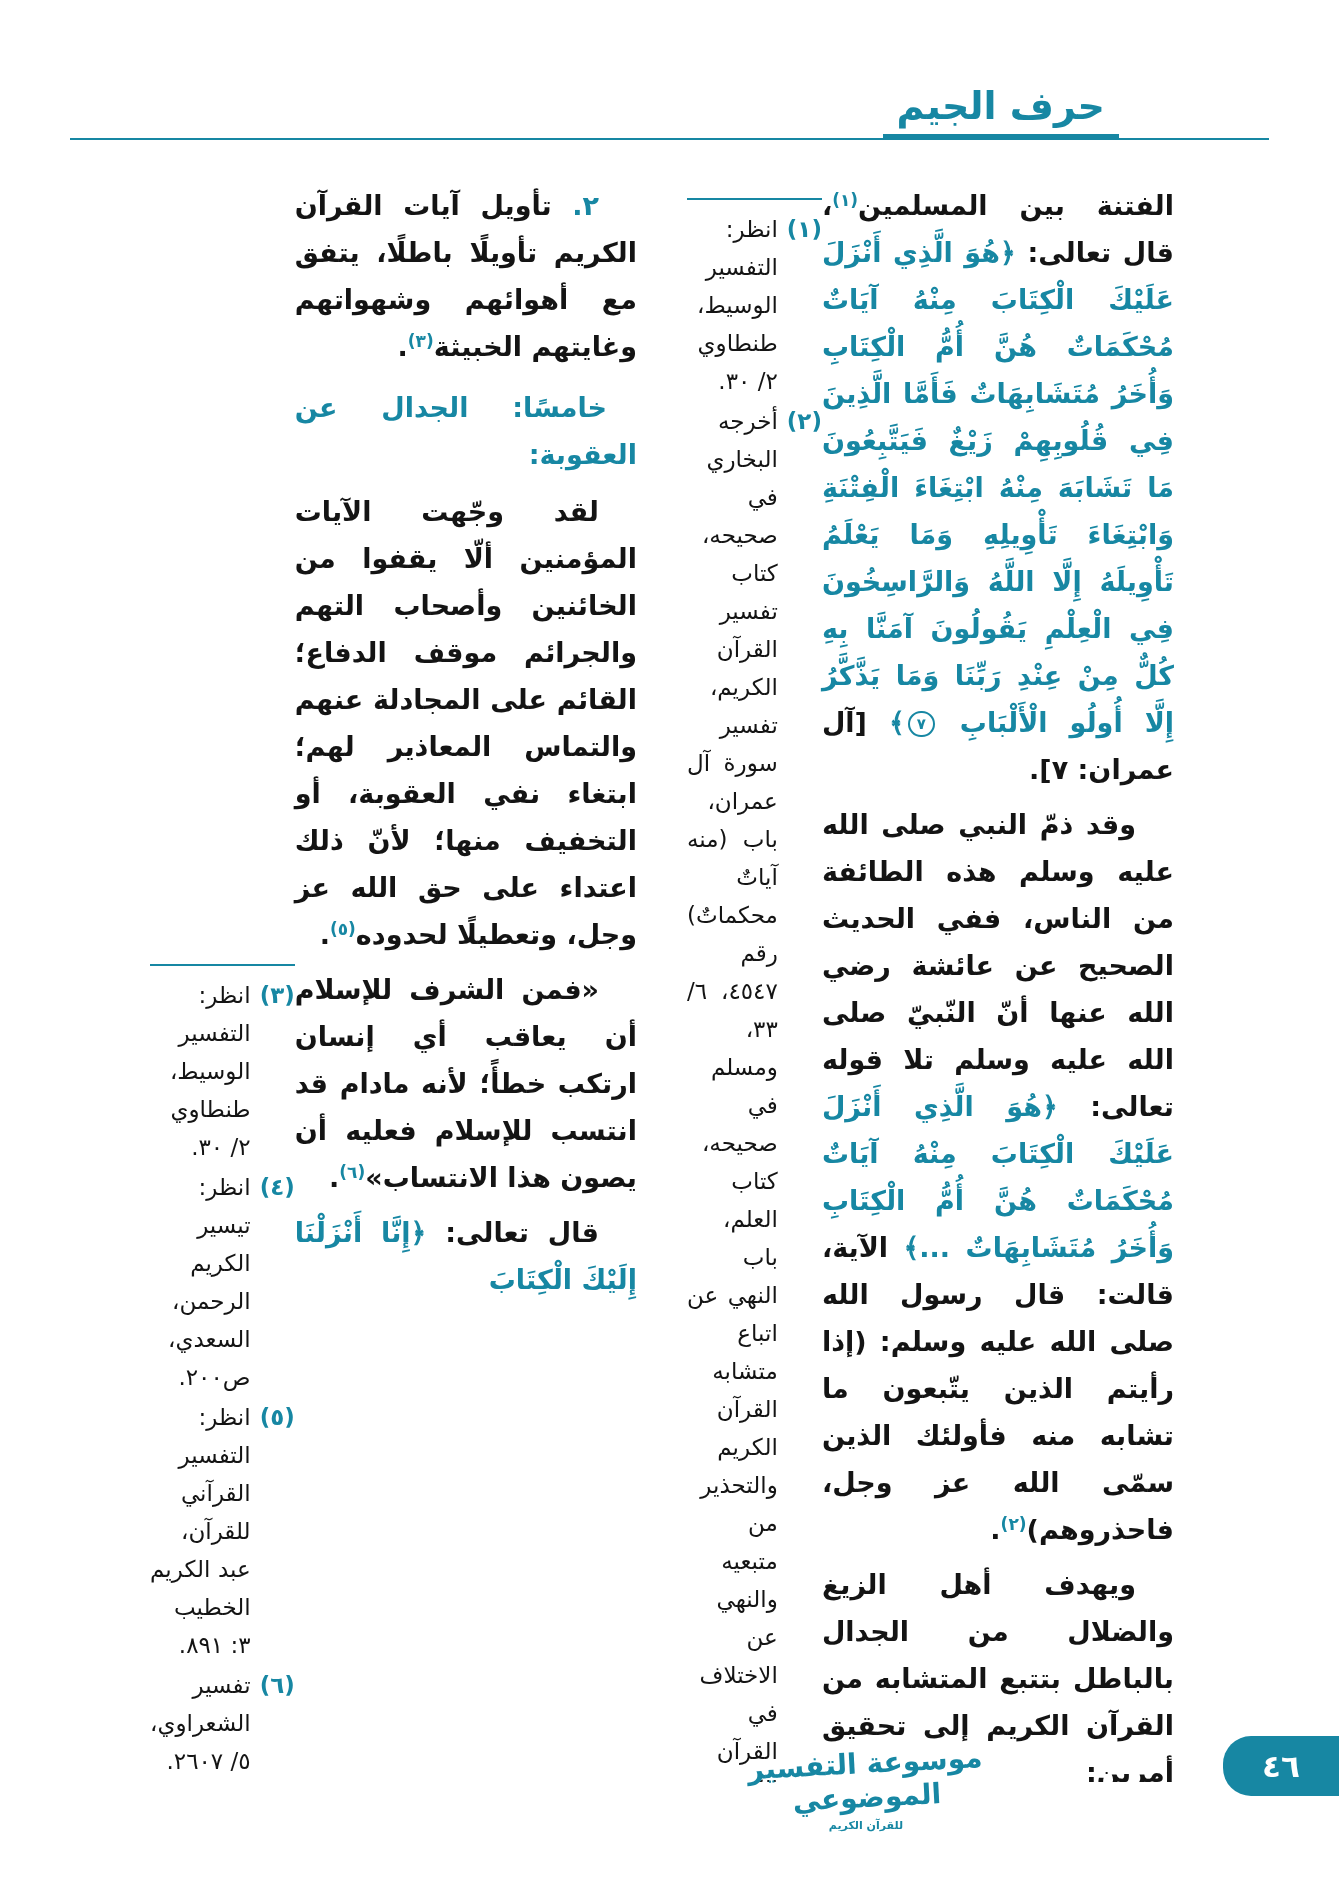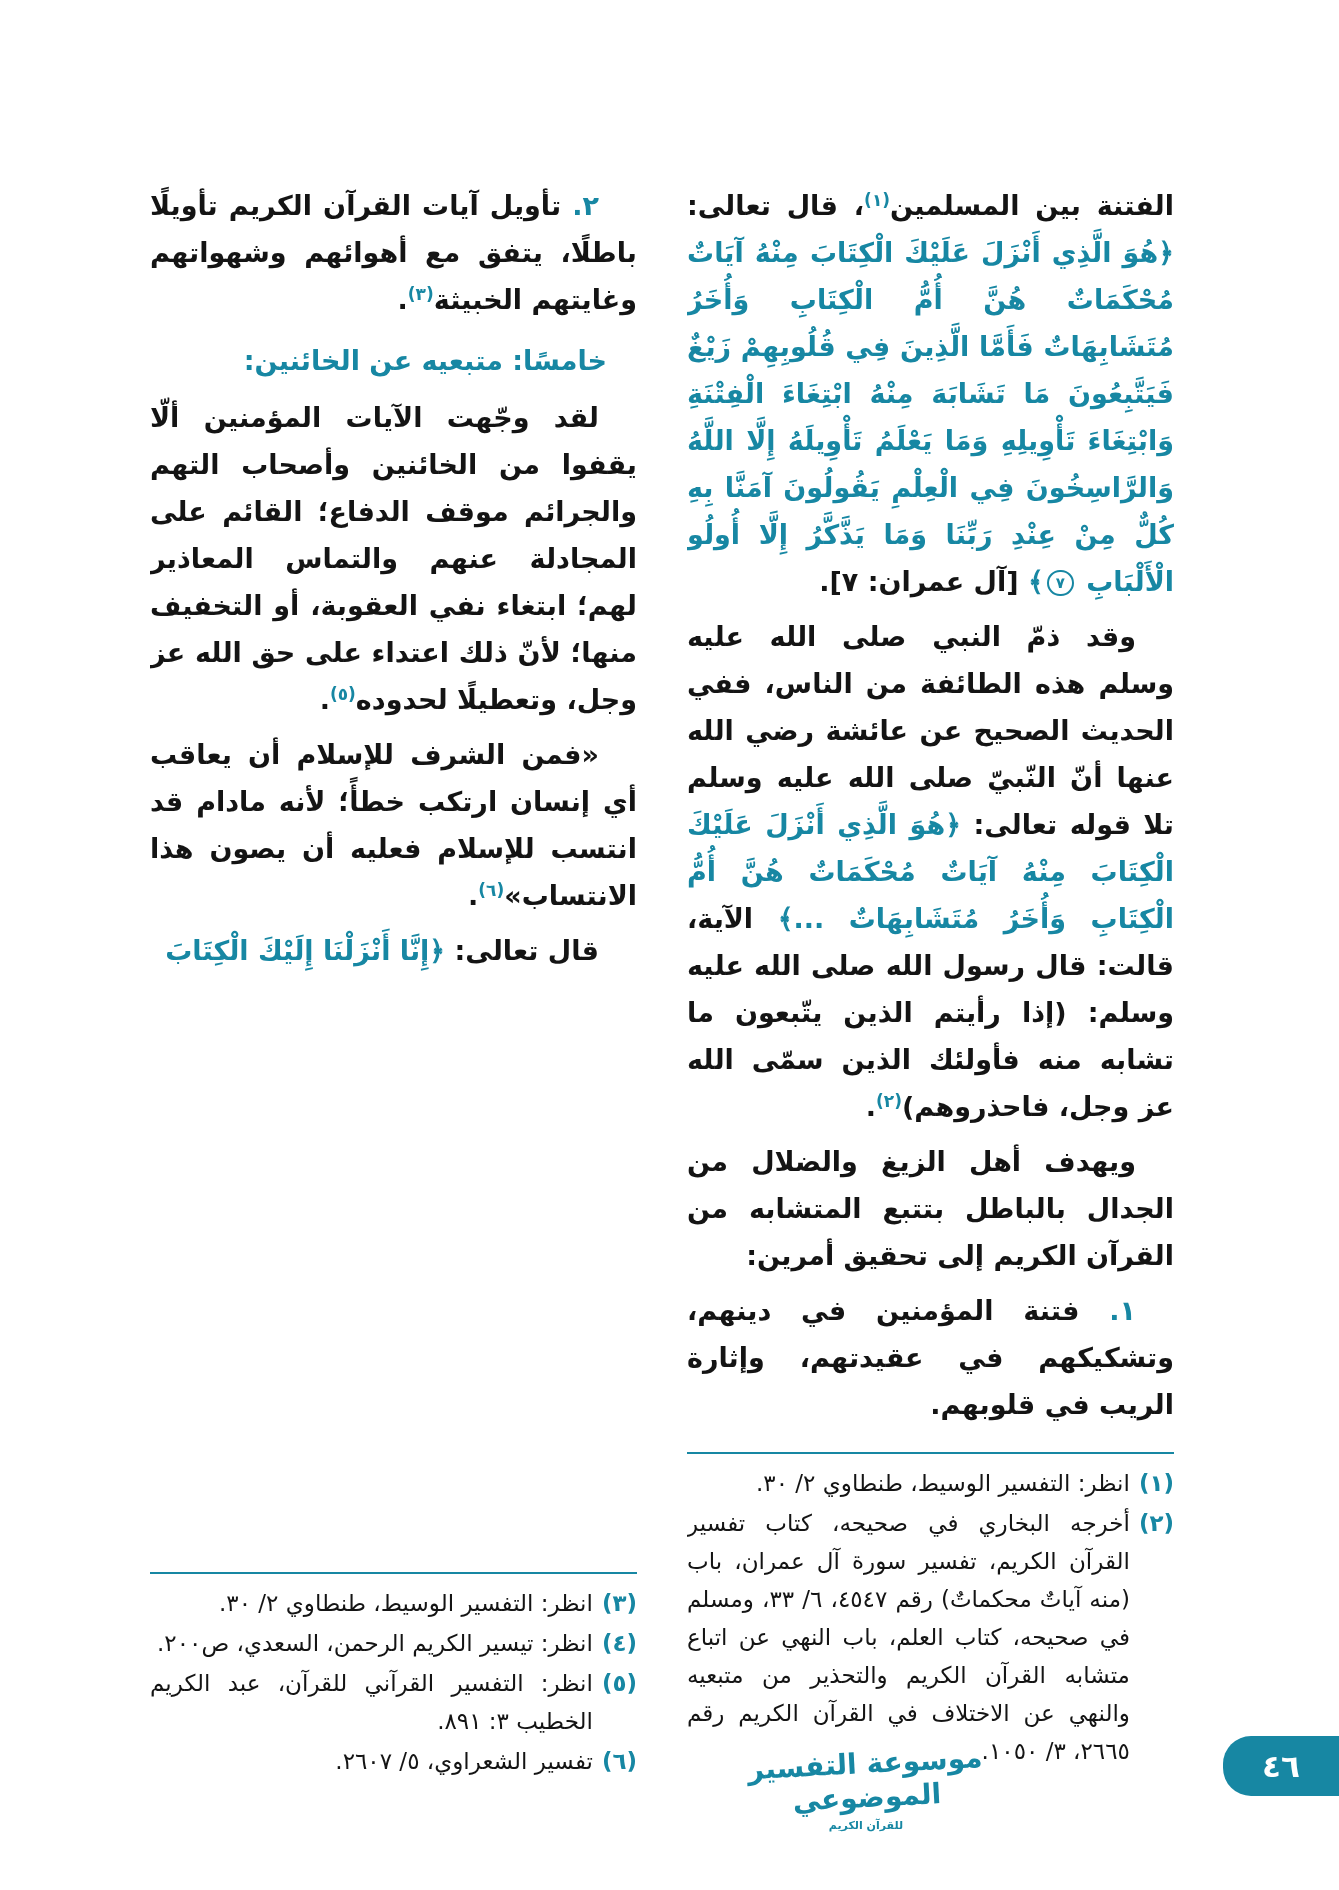--- a/index.html
+++ b/index.html
@@ -15,21 +15,21 @@
   .header-title{
     display:inline-block;margin-right:150px;font-size:38px;font-weight:bold;
     color:var(--accent);padding:0 14px 6px 14px;border-bottom:5px solid var(--accent);
   }
   .header-rule{border-top:2.5px solid var(--accent);margin-top:-1px;}
   
   .columns{
     position:absolute;top:182px;right:165px;left:150px;height:1600px;
     display:flex;gap:50px;
   }
-  .col{flex:1 1 0;display:flex;flex-direction:column;overflow:hidden;}
+  .col{flex:1 1 0;display:flex;flex-direction:row;overflow:hidden;justify-content:space-between;}
   .para{
     font-size:27px;line-height:47px;font-weight:bold;
     text-align:justify;text-indent:38px;margin-bottom:8px;
   }
   .para.flush{text-indent:0;}
   .para.heading{color:var(--accent);margin:14px 0 10px;text-indent:30px;}
   .seg-quran{color:var(--accent);}
   .seg-num{color:var(--accent);}
   .seg-cite{font-weight:bold;}
   .seg-fnref{
@@ -61,20 +61,24 @@
     background:var(--accent);border-radius:28px 0 0 28px;
     display:flex;align-items:center;justify-content:center;
     color:#ffffff;font-size:31px;font-weight:bold;
   }
 </style>
 </head>
 <body>
 
 <div class="page">
 
+  <div class="header">
+    <span class="header-title">حرف الجيم</span>
+    <div class="header-rule"></div>
+  </div>
 
   <div class="columns">
 
     <div class="col">
       <div class="paras">
           <p class="para flush"><span class="seg-body">الفتنة بين المسلمين</span><span class="seg-fnref">(١)</span><span class="seg-body">، قال تعالى: </span><span class="seg-quran">﴿هُوَ الَّذِي أَنْزَلَ عَلَيْكَ الْكِتَابَ مِنْهُ آيَاتٌ مُحْكَمَاتٌ هُنَّ أُمُّ الْكِتَابِ وَأُخَرُ مُتَشَابِهَاتٌ فَأَمَّا الَّذِينَ فِي قُلُوبِهِمْ زَيْغٌ فَيَتَّبِعُونَ مَا تَشَابَهَ مِنْهُ ابْتِغَاءَ الْفِتْنَةِ وَابْتِغَاءَ تَأْوِيلِهِ وَمَا يَعْلَمُ تَأْوِيلَهُ إِلَّا اللَّهُ وَالرَّاسِخُونَ فِي الْعِلْمِ يَقُولُونَ آمَنَّا بِهِ كُلٌّ مِنْ عِنْدِ رَبِّنَا وَمَا يَذَّكَّرُ إِلَّا أُولُو الْأَلْبَابِ </span><span class="seg-ayah">٧</span><span class="seg-quran">﴾</span><span class="seg-cite"> [آل عمران: ٧].</span></p>
           <p class="para"><span class="seg-body">وقد ذمّ النبي صلى الله عليه وسلم هذه الطائفة من الناس، ففي الحديث الصحيح عن عائشة رضي الله عنها أنّ النّبيّ صلى الله عليه وسلم تلا قوله تعالى: </span><span class="seg-quran">﴿هُوَ الَّذِي أَنْزَلَ عَلَيْكَ الْكِتَابَ مِنْهُ آيَاتٌ مُحْكَمَاتٌ هُنَّ أُمُّ الْكِتَابِ وَأُخَرُ مُتَشَابِهَاتٌ ...﴾</span><span class="seg-body"> الآية، قالت: قال رسول الله صلى الله عليه وسلم: (إذا رأيتم الذين يتّبعون ما تشابه منه فأولئك الذين سمّى الله عز وجل، فاحذروهم)</span><span class="seg-fnref">(٢)</span><span class="seg-body">.</span></p>
           <p class="para"><span class="seg-body">ويهدف أهل الزيغ والضلال من الجدال بالباطل بتتبع المتشابه من القرآن الكريم إلى تحقيق أمرين:</span></p>
           <p class="para"><span class="seg-num">١. </span><span class="seg-body">فتنة المؤمنين في دينهم، وتشكيكهم في عقيدتهم، وإثارة الريب في قلوبهم.</span></p>
         </div>
@@ -89,21 +93,21 @@
               <span class="fn-num">(٢)</span>
               <span class="fn-text">أخرجه البخاري في صحيحه، كتاب تفسير القرآن الكريم، تفسير سورة آل عمران، باب (منه آياتٌ محكماتٌ) رقم ٤٥٤٧، ٦/ ٣٣، ومسلم في صحيحه، كتاب العلم، باب النهي عن اتباع متشابه القرآن الكريم والتحذير من متبعيه والنهي عن الاختلاف في القرآن الكريم رقم ٢٦٦٥، ٣/ ١٠٥٠.</span>
             </div>
           </div>
       </div>
     </div>
 
     <div class="col">
       <div class="paras">
           <p class="para"><span class="seg-num">٢. </span><span class="seg-body">تأويل آيات القرآن الكريم تأويلًا باطلًا، يتفق مع أهوائهم وشهواتهم وغايتهم الخبيثة</span><span class="seg-fnref">(٣)</span><span class="seg-body">.</span></p>
-          <p class="para heading"><span class="seg-heading">خامسًا: متبعيه عن الخائنين:</span></p>
+          <p class="para heading"><span class="seg-heading">خامسًا: الجدال عن العقوبة:</span></p>
           <p class="para"><span class="seg-body">لقد وجّهت الآيات المؤمنين ألّا يقفوا من الخائنين وأصحاب التهم والجرائم موقف الدفاع؛ القائم على المجادلة عنهم والتماس المعاذير لهم؛ ابتغاء نفي العقوبة، أو التخفيف منها؛ لأنّ ذلك اعتداء على حق الله عز وجل، وتعطيلًا لحدوده</span><span class="seg-fnref">(٥)</span><span class="seg-body">.</span></p>
           <p class="para"><span class="seg-body">«فمن الشرف للإسلام أن يعاقب أي إنسان ارتكب خطأً؛ لأنه مادام قد انتسب للإسلام فعليه أن يصون هذا الانتساب»</span><span class="seg-fnref">(٦)</span><span class="seg-body">.</span></p>
           <p class="para"><span class="seg-body">قال تعالى: </span><span class="seg-quran">﴿إِنَّا أَنْزَلْنَا إِلَيْكَ الْكِتَابَ</span></p>
         </div>
       <div class="fn-block push">
         <div class="fn-sep"></div>
         <div class="footnotes">
             <div class="footnote">
               <span class="fn-num">(٣)</span>
               <span class="fn-text">انظر: التفسير الوسيط، طنطاوي ٢/ ٣٠.</span>

